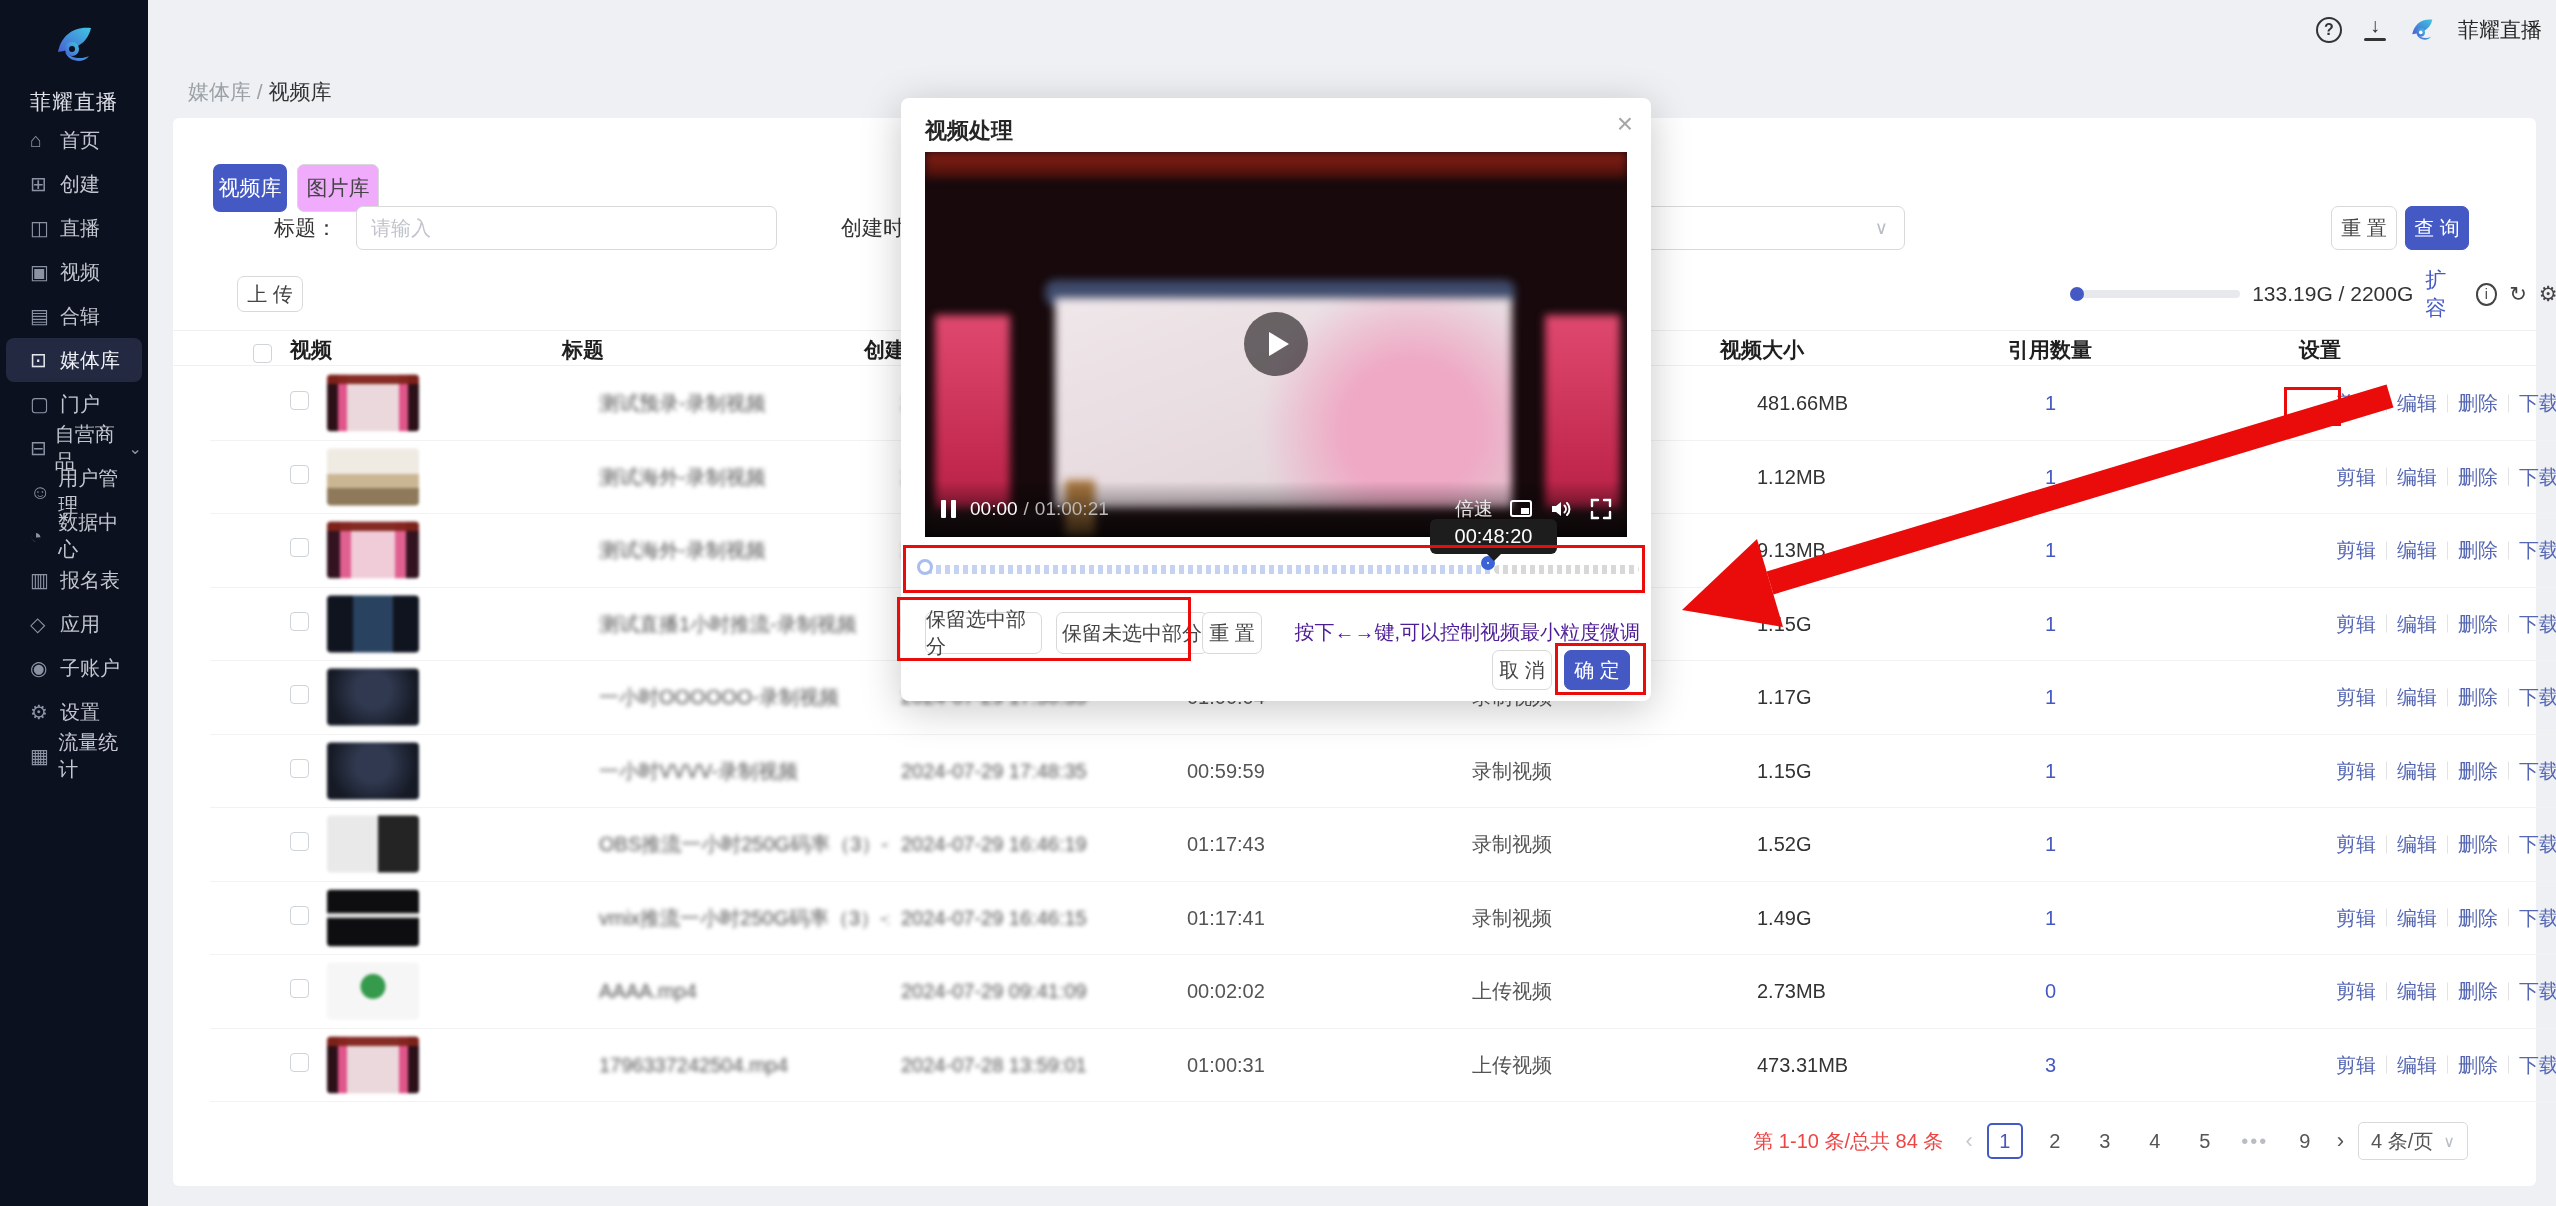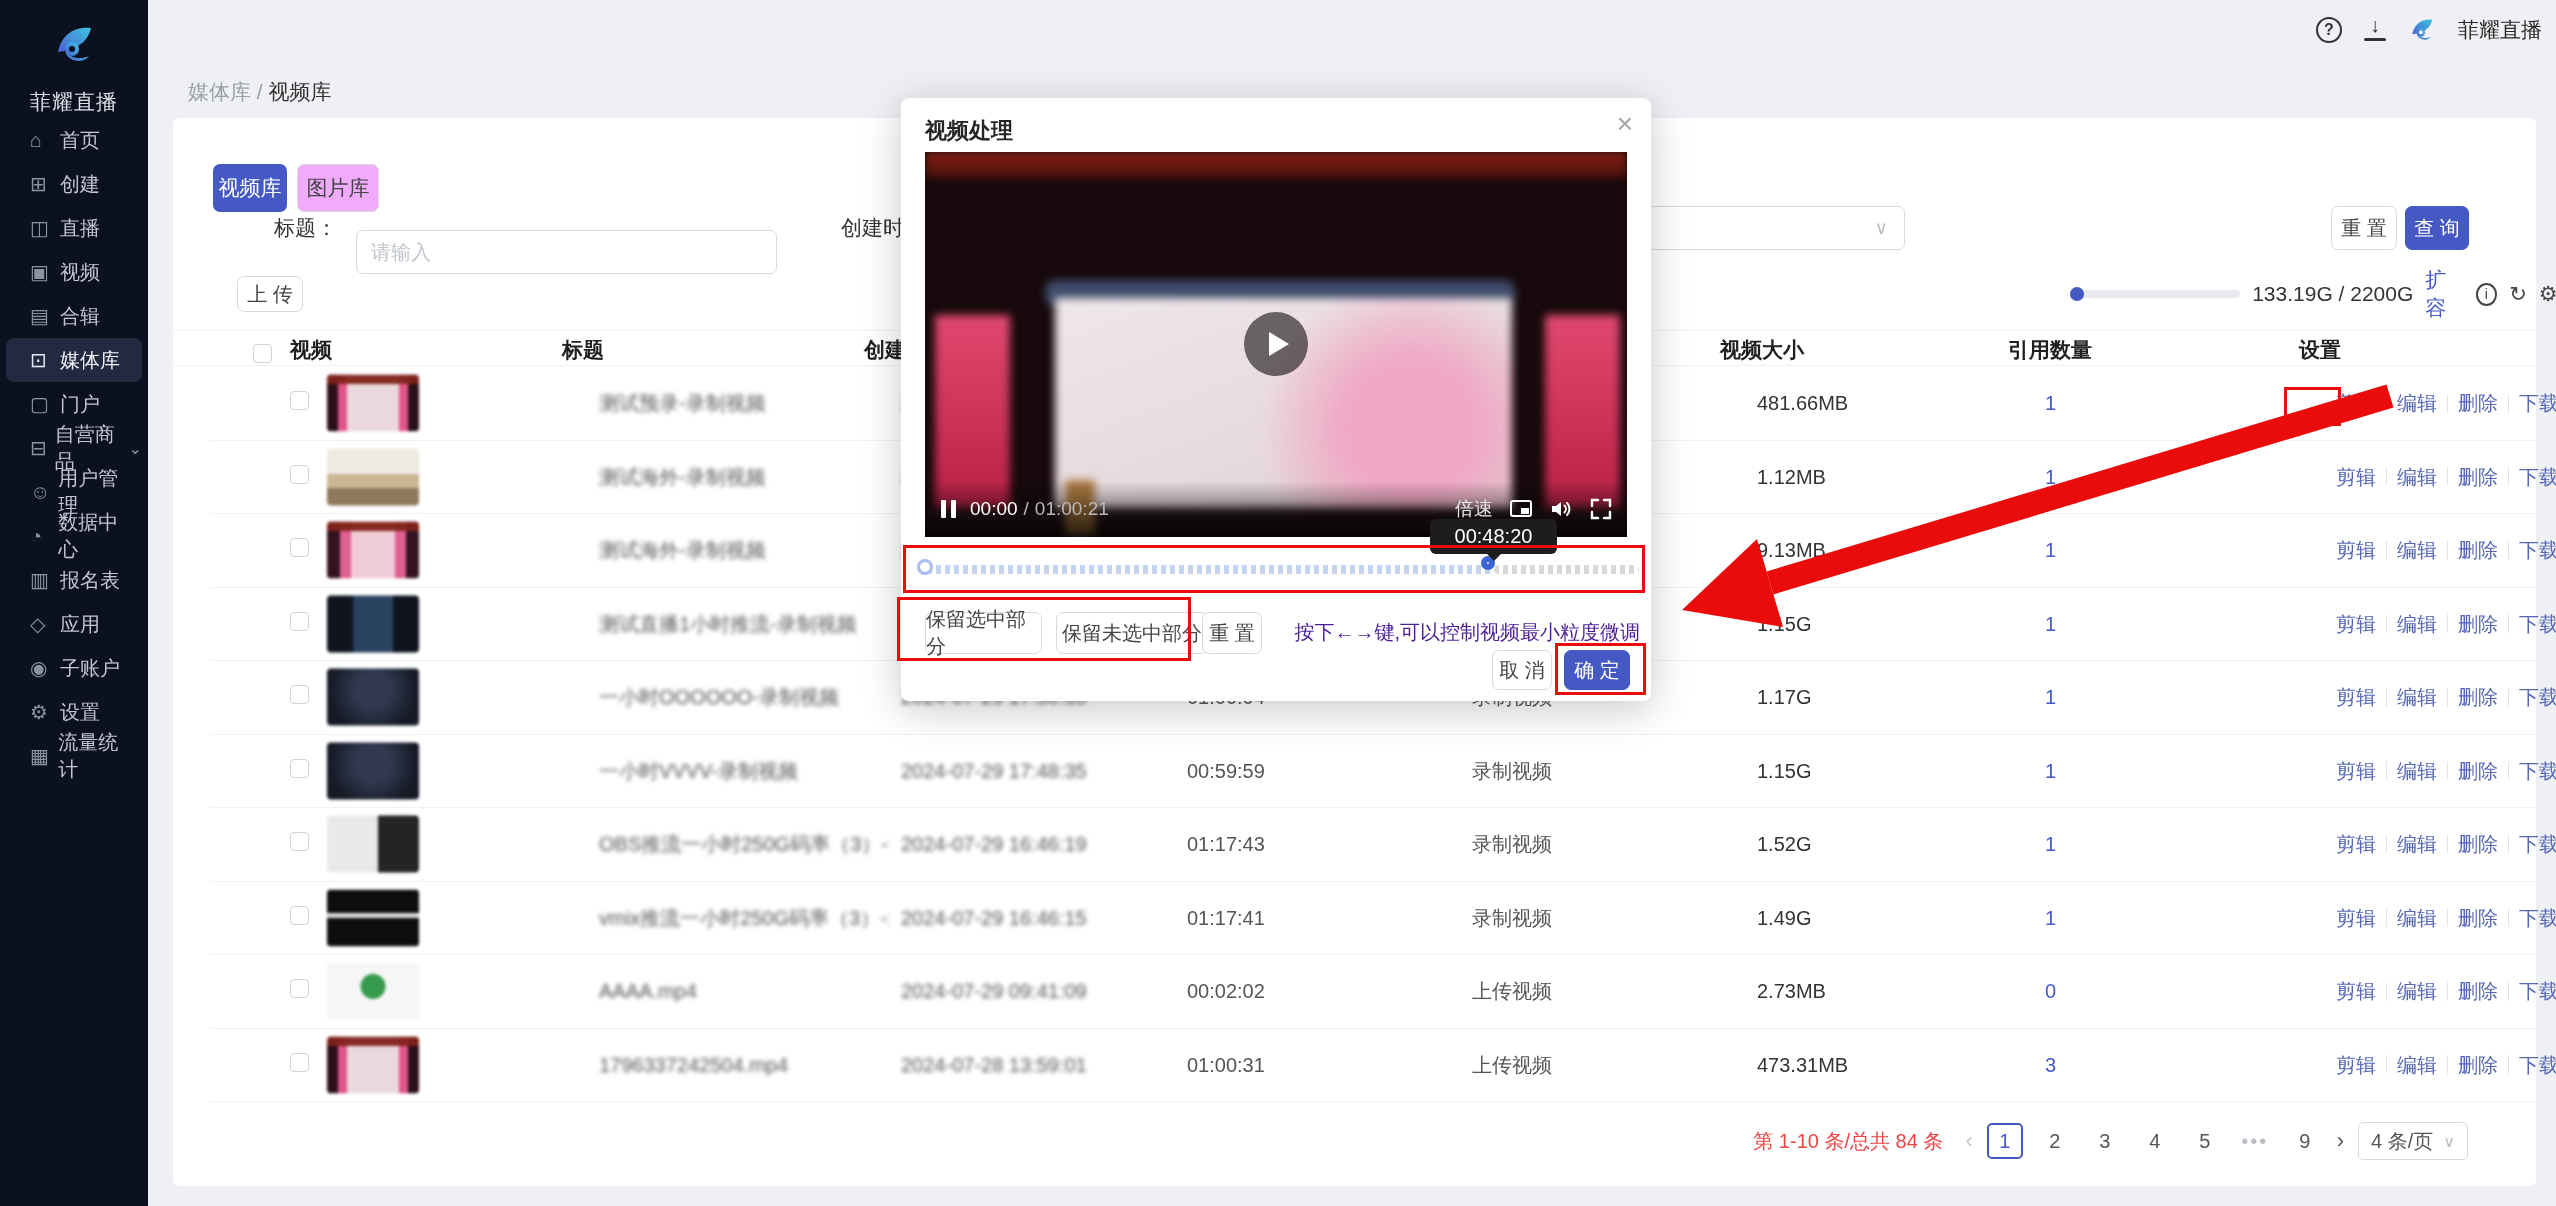--- a/index.html
+++ b/index.html
@@ -34,21 +34,21 @@
   .breadcrumb .bc1,.breadcrumb .bc-sep{color:#9aa0a6;}
   .breadcrumb .bc2{color:#333;}
 
   .card{position:absolute;left:173px;top:118px;width:2363px;height:1068px;background:#fff;border-radius:6px;z-index:1;}
 
   .tab{position:absolute;top:46px;height:48px;border-radius:7px;font-size:21px;display:flex;align-items:center;justify-content:center;cursor:pointer;}
   .tab-video{left:40px;width:74px;background:var(--primary);color:#fff;}
   .tab-image{left:124px;width:82px;background:#f0abfc;color:#444;border:1px solid #d9d9d9;}
 
   .f-label{position:absolute;top:88px;height:44px;line-height:44px;font-size:21px;color:#333;}
-  .f-input{position:absolute;left:183px;top:88px;width:421px;height:44px;border:1px solid #d9d9d9;border-radius:7px;background:#fff;padding:0 14px;font-size:20px;color:#333;display:flex;align-items:center;margin-top:24px;}
+  .f-input{position:absolute;left:183px;top:88px;width:421px;height:44px;border:1px solid #d9d9d9;border-radius:7px;background:#fff;padding:0 14px;font-size:20px;color:#333;display:flex;align-items:center;}
   .f-input .ph{color:#c0c4cc;}
   .f-select{position:absolute;left:830px;top:88px;width:902px;height:44px;border:1px solid #d9d9d9;border-radius:7px;background:#fff;}
   .f-select .sel-chev{position:absolute;right:16px;top:10px;color:#b9bdc4;font-size:18px;}
   .btn{display:flex;align-items:center;justify-content:center;border-radius:7px;font-size:20px;cursor:pointer;}
   .btn-plain{background:#fff;border:1px solid #d9d9d9;color:#444;}
   .btn-primary{background:var(--primary);border:1px solid var(--primary);color:#fff;}
   .btn-reset{position:absolute;left:2158px;top:88px;width:66px;height:44px;}
   .btn-search{position:absolute;left:2232px;top:88px;width:64px;height:44px;}
   .btn-upload{position:absolute;left:64px;top:158px;width:66px;height:36px;}
 

